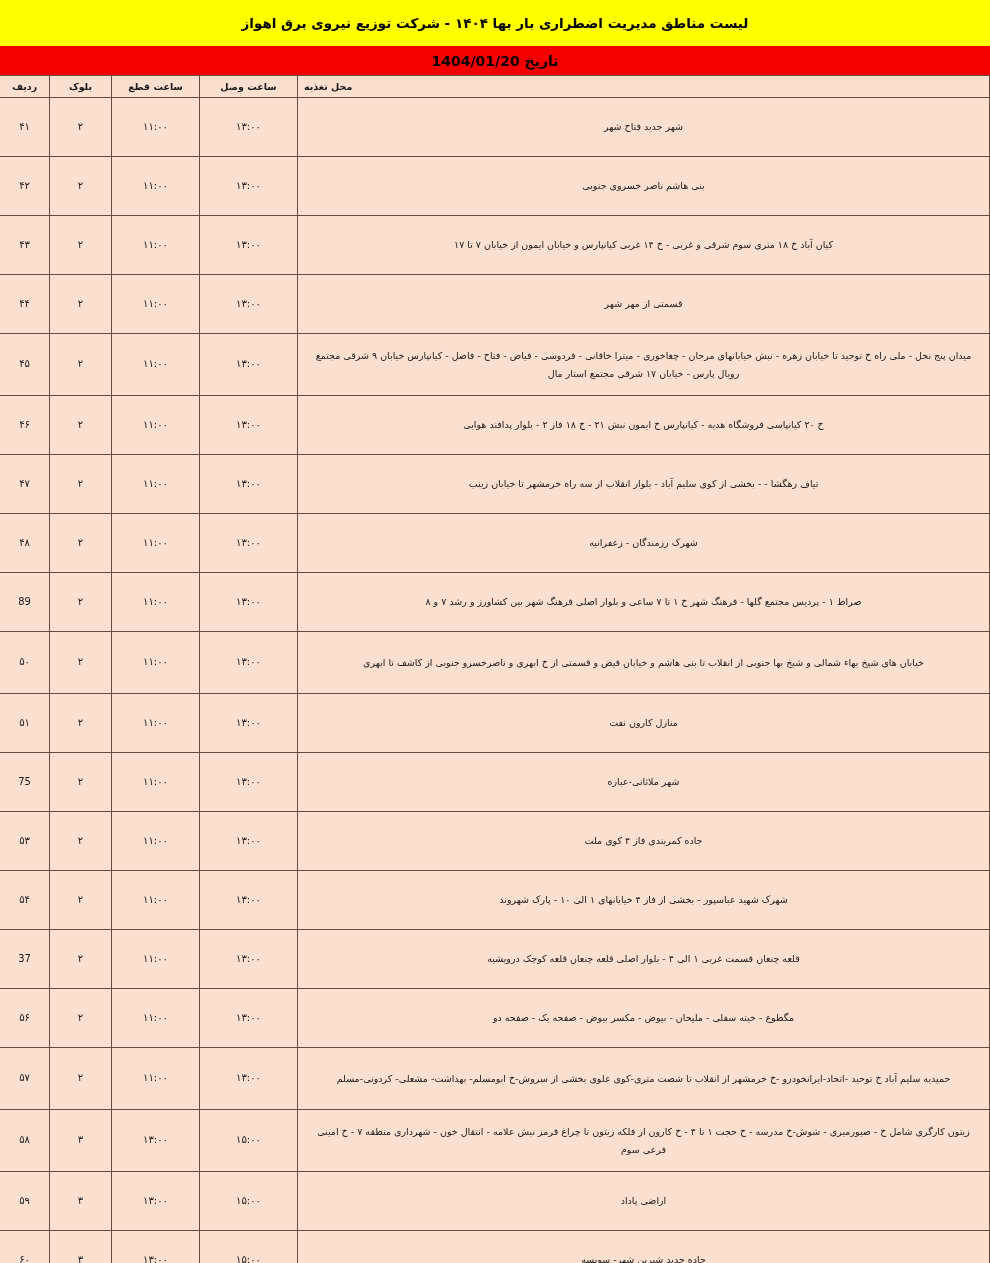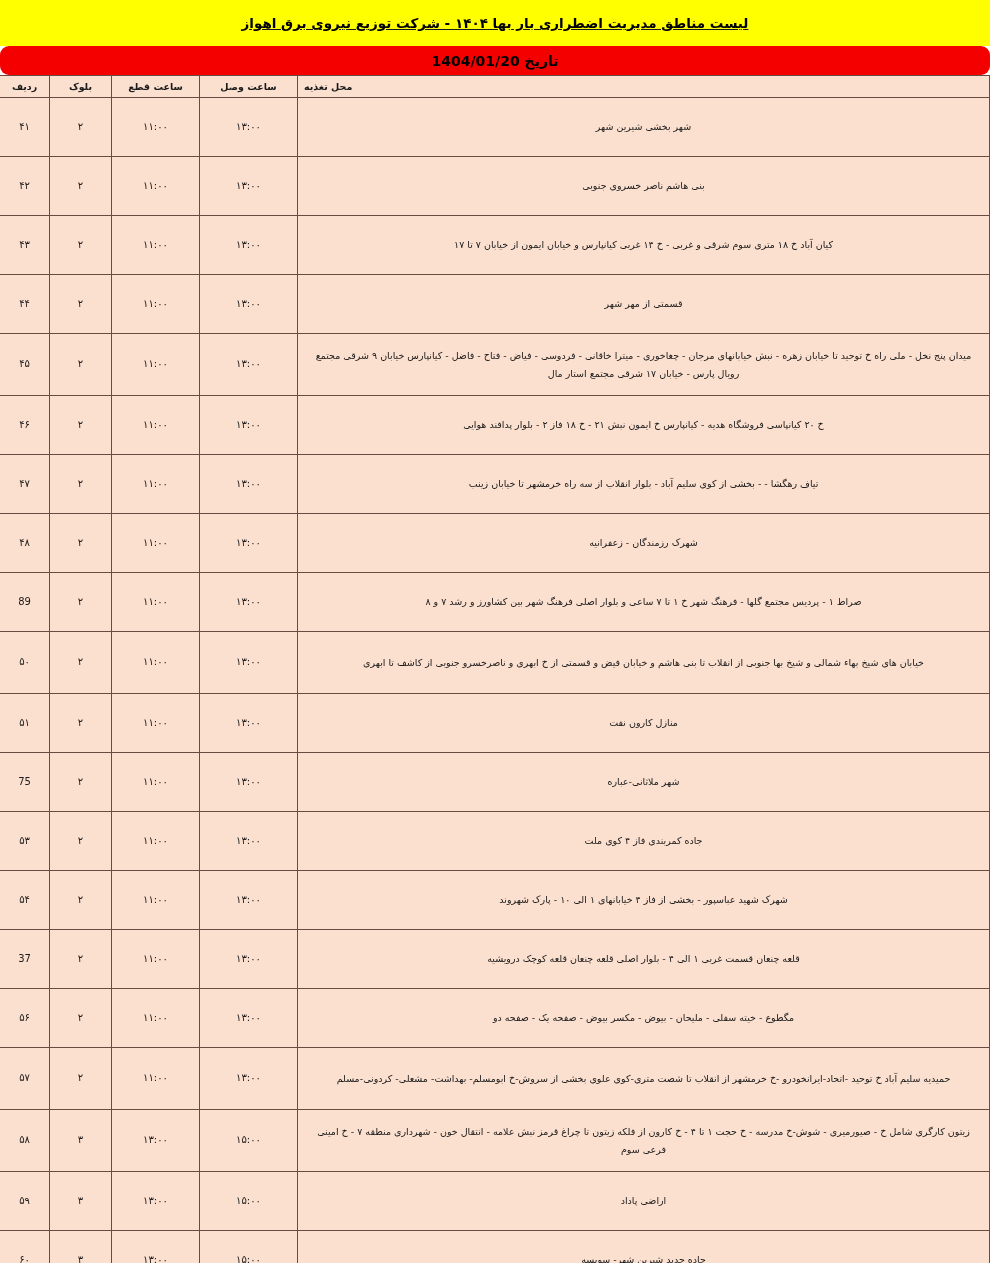--- a/index.html
+++ b/index.html
@@ -21,37 +21,35 @@
   
   .title-banner {
     background: #ffff00;
     height: 46px;
     display: flex;
     align-items: center;
     justify-content: center;
     text-align: center;
     box-sizing: border-box;
     padding: 16px 10px;
-    text-decoration: underline;
   }
   .title-banner .title-text {
     font-size: 13.5px;
     font-weight: bold;
     letter-spacing: 0;
     line-height: 1.2;
     color: #000;
   }
   .date-banner {
     background: #f50000;
     height: 29px;
     display: flex;
     align-items: center;
     justify-content: center;
     box-sizing: border-box;
-    border-radius: 9px;
   }
   .date-banner .date-text {
     font-size: 14px;
     font-weight: bold;
     color: #000;
     direction: rtl;
     unicode-bidi: embed;
   }
   
   table.outage-table {
@@ -137,21 +135,21 @@
       <tr>
         <th class="col-place">محل تغذیه</th>
         <th>ساعت وصل</th>
         <th>ساعت قطع</th>
         <th>بلوک</th>
         <th>ردیف</th>
       </tr>
     </thead>
     <tbody id="table-body">
         <tr>
-          <td class="cell-place">شهر بخشی شیرین شهر</td>
+          <td class="cell-place">شهر جدید فتاح شهر</td>
           <td class="cell-connect">۱۳:۰۰</td>
           <td class="cell-cut">۱۱:۰۰</td>
           <td class="cell-block">۲</td>
           <td class="cell-row">۴۱</td>
         </tr>
         <tr>
           <td class="cell-place">بنی هاشم ناصر خسروی جنوبی</td>
           <td class="cell-connect">۱۳:۰۰</td>
           <td class="cell-cut">۱۱:۰۰</td>
           <td class="cell-block">۲</td>

